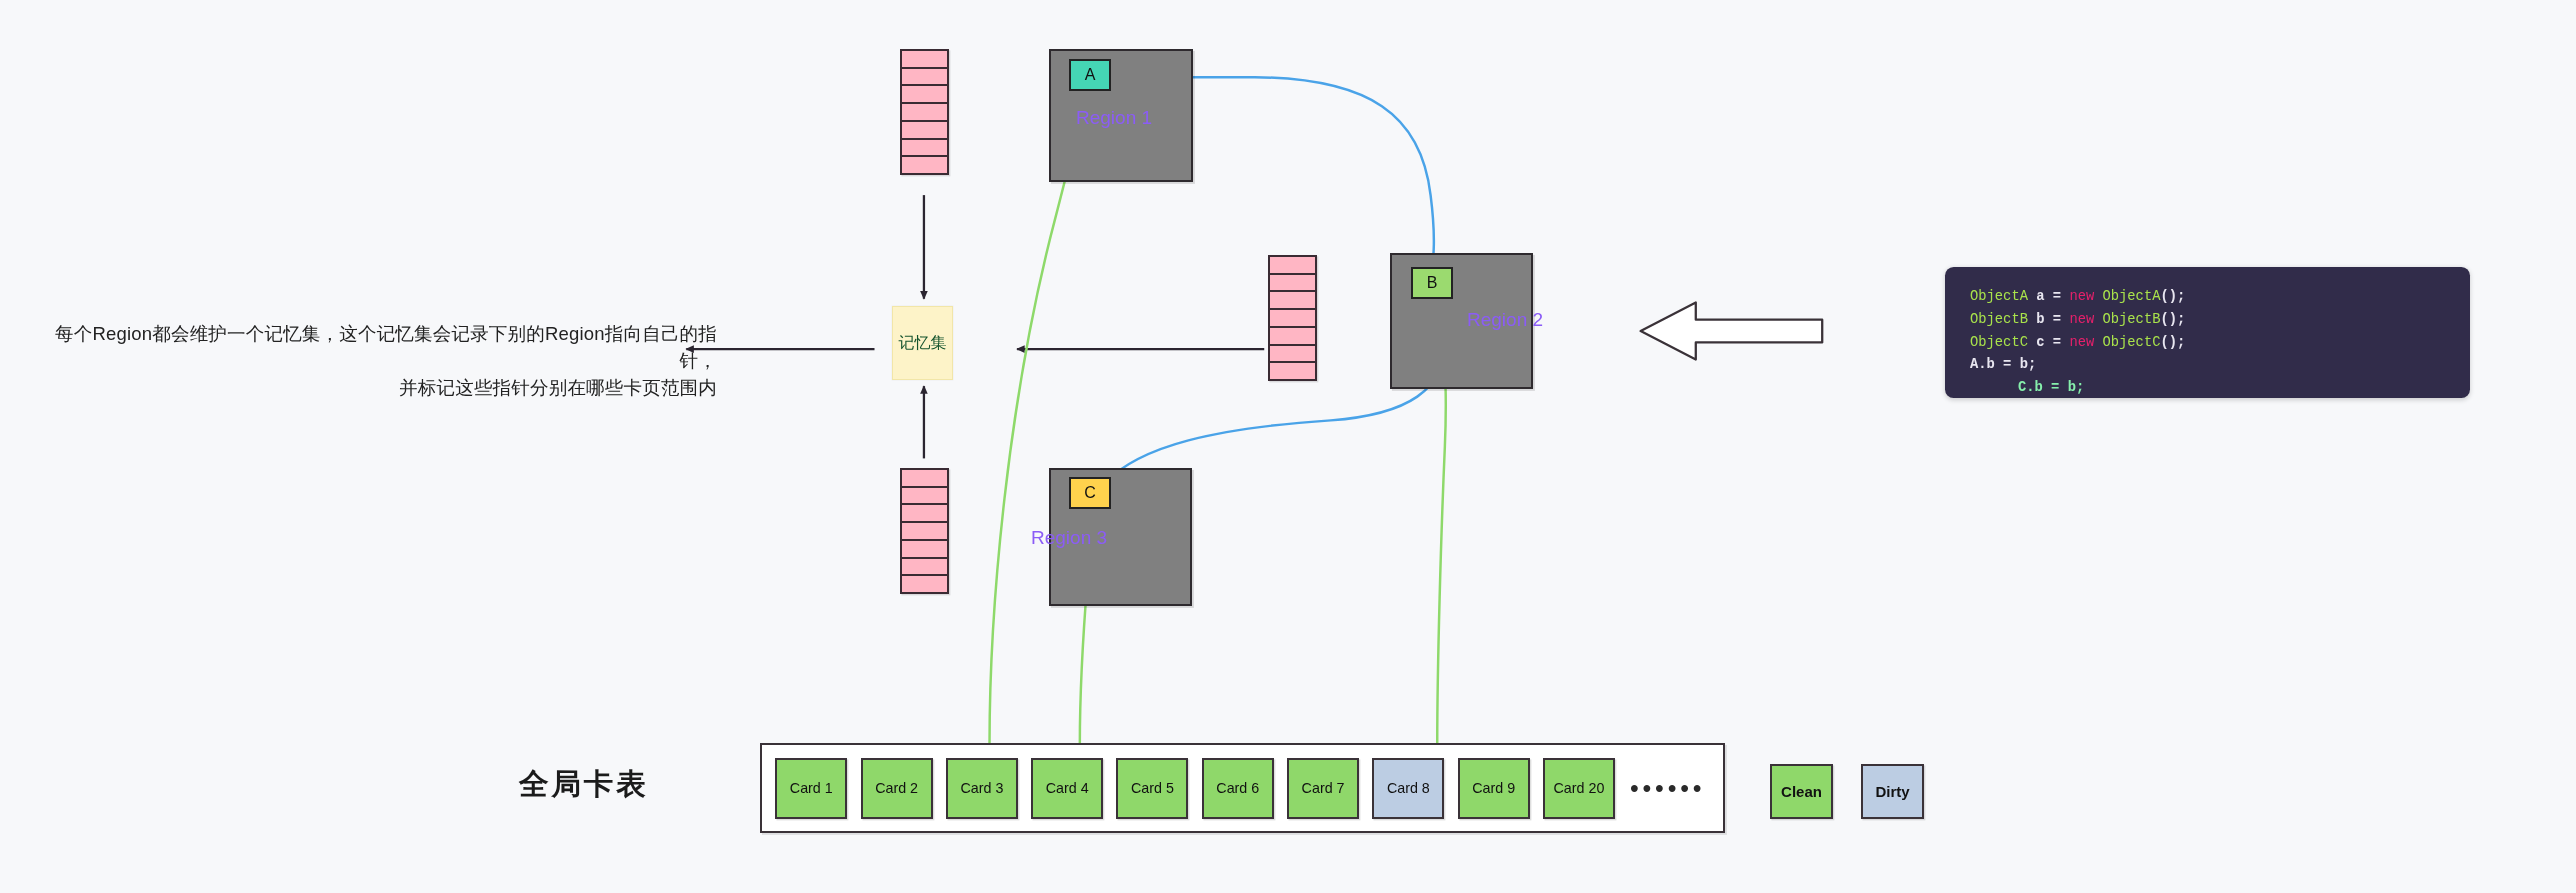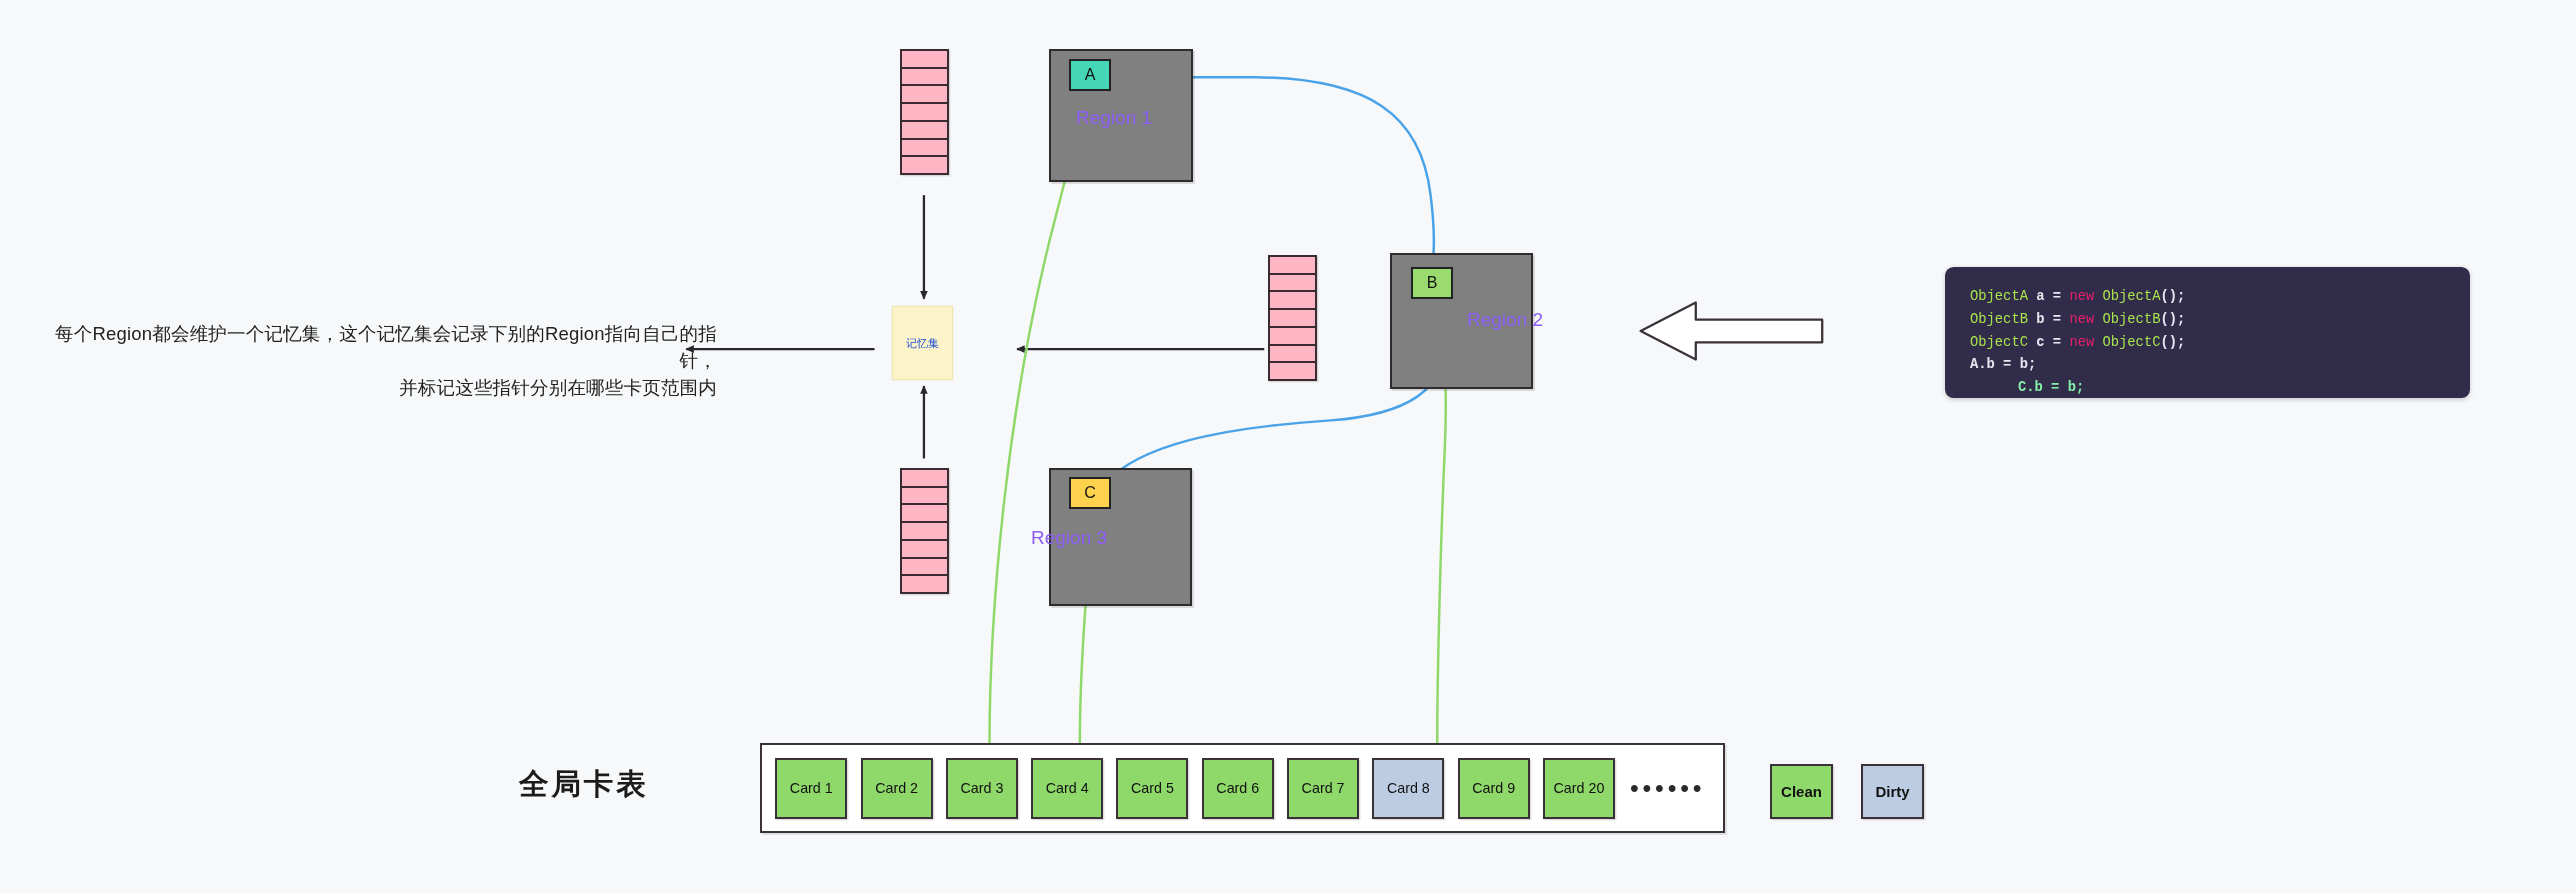--- a/index.html
+++ b/index.html
@@ -45,22 +45,22 @@
   #remembered-set-box {
     left: 892px;
     top: 306px;
     width: 61px;
     height: 74px;
     background: #fdf3c8;
     border: 1px solid #f2e6a8;
     display: flex;
     align-items: center;
     justify-content: center;
-    font-size: 11px;
-    color: #1d4ed8;
+    font-size: 16px;
+    color: #14532d;
     box-shadow: 0 0 0 0.5px rgba(0,0,0,0.04);
   }
 
   
   .pink-stack {
     width: 49px;
     background: #ffb6c4;
     border: 2.4px solid #3a2b33;
     display: flex;
     flex-direction: column;

